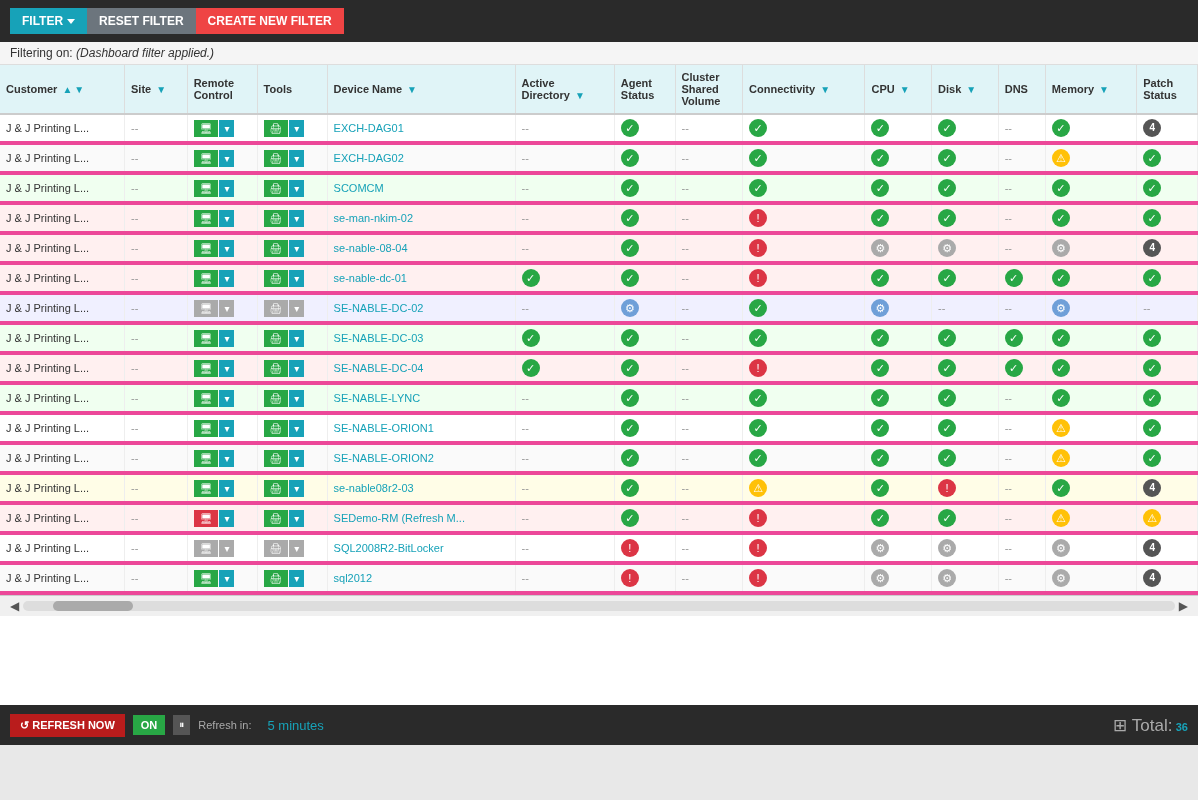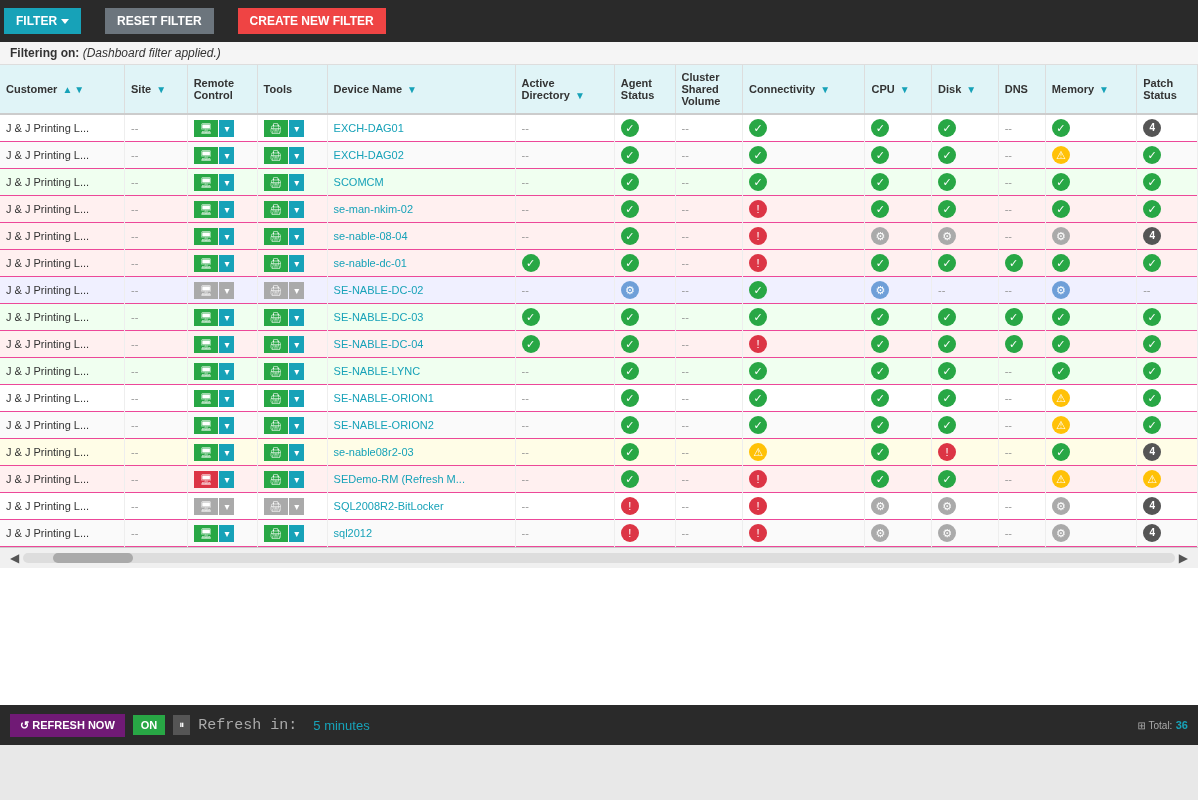--- a/index.html
+++ b/index.html
@@ -1,23 +1,23 @@
 <!DOCTYPE html>
 <html><head>
   <meta charset="utf-8">
   <style>
     * { box-sizing: border-box; margin: 0; padding: 0; }
     body { font-family: Arial, sans-serif; font-size: 12px; background: #e8e8e8; color: #333; }
 
     .top-bar {
       background: #2a2a2a;
-      padding: 8px 4px;
+      padding: 8px 10px;
       display: flex;
       align-items: flex-start;
-      gap: 24px;
+      gap: 0;
     }
 
     .btn-filter {
       background: #17a2b8;
       color: white;
       border: none;
       padding: 6px 12px;
       cursor: pointer;
       font-size: 12px;
       font-weight: bold;
@@ -44,21 +44,21 @@
       font-size: 12px;
       font-weight: bold;
     }
 
     .filter-bar {
       background: #f5f5f5;
       padding: 4px 10px;
       font-size: 12px;
       border-bottom: 1px solid #ddd;
     }
-    .filter-bar span.label { font-weight: bold; margin-top: 34px; }
+    .filter-bar span.label { font-weight: normal; margin-top: 34px; }
     .filter-bar span.val { color: #333; font-style: italic; }
 
     .table-container {
       overflow-x: auto;
       background: white;
       height: calc(800px - 120px - 40px);
       overflow-y: auto;
     }
 
     table {
@@ -90,21 +90,21 @@
       font-size: 10px;
     }
     thead th .filter-icon {
       display: inline-block;
       margin-left: 2px;
       color: #17a2b8;
       font-size: 10px;
     }
 
     tbody tr {
-      border-bottom: 1px solid #ec4899;
+      border-bottom: 4px solid #ec4899;
     }
     tbody tr:nth-child(even) { background: #fafafa; }
 
     td {
       padding: 4px 6px;
       vertical-align: middle;
       border-right: 1px solid #eee;
       font-size: 11px;
     }
 
@@ -241,21 +241,21 @@
       align-items: center;
       justify-content: space-between;
       height: 40px;
     }
     .bottom-left {
       display: flex;
       align-items: center;
       gap: 8px;
     }
     .btn-refresh {
-      background: #701a75;
+      background: #b91c1c;
       color: white;
       border: none;
       padding: 5px 10px;
       cursor: pointer;
       font-size: 11px;
       font-weight: bold;
       display: flex;
       align-items: center;
       gap: 4px;
     }
@@ -263,31 +263,30 @@
       background: #28a745;
       color: white;
       border: none;
       padding: 4px 8px;
       cursor: pointer;
       font-size: 11px;
       font-weight: bold;
     }
     .refresh-text {
       color: #aaa;
-      font-size: 15px;
-      font-family: Liberation Mono, monospace;
+      font-size: 11px;
     }
     .refresh-time {
       color: #17a2b8;
       font-size: 13px;
       padding-left: 8px;
     }
     .total-text {
       color: #aaa;
-      font-size: 10px;
+      font-size: 17px;
     }
     .total-count {
       color: #17a2b8;
       font-size: 11px;
       font-weight: bold;
     }
     .pause-btn {
       background: #555;
       color: white;
       border: none;

